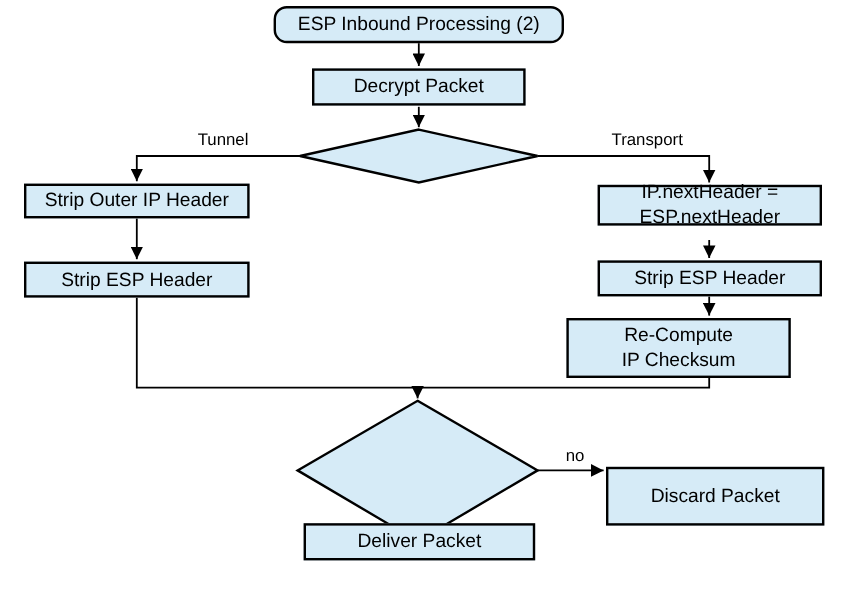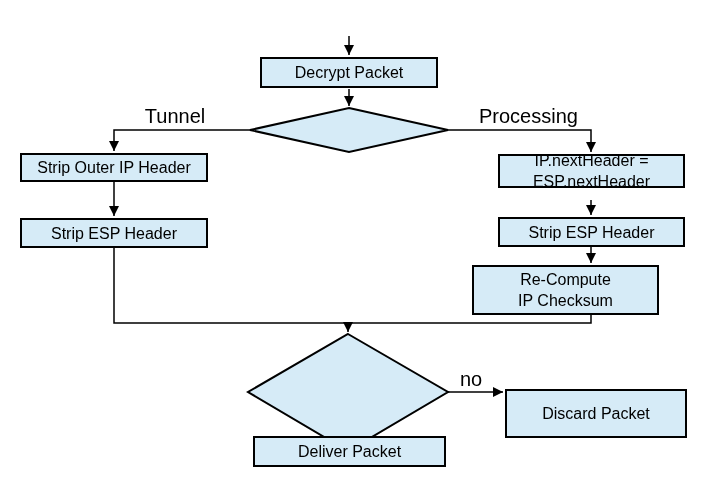--- a/index.html
+++ b/index.html
@@ -17,21 +17,21 @@
   .diamond{fill:var(--node-fill);stroke:var(--node-border);stroke-width:2;}
   .arrowhead{fill:var(--line-color);}
   .node{
     position:absolute;box-sizing:border-box;
     background:var(--node-fill);border:2px solid var(--node-border);
     display:flex;flex-direction:column;align-items:center;justify-content:center;
     text-align:center;font-size:16px;line-height:21px;white-space:nowrap;
   }
   .node.rounded{border-radius:11px;}
   .olabel{
-    position:absolute;font-size:20px;line-height:19px;text-align:center;
+    position:absolute;font-size:14px;line-height:19px;text-align:right;
     background:transparent;
   }
   .dlabel{
     position:absolute;font-size:16px;line-height:21px;text-align:center;
   }
   .dlabel span{display:block;}
   .node span{display:block;}
 </style>
 </head>
 <body>
@@ -55,28 +55,31 @@
     <path class="edge" d="M114,248 L114,323 L348,323"></path>
     <path class="edge" d="M591,315 L591,323 L348,323"></path>
     <path class="edge" d="M348,323 L348,332" marker-end="url(#arrow)"></path>
     <path class="edge" d="M448,392 L503,392" marker-end="url(#arrow)"></path>
     <path class="edge" d="M348,451 L348,462" marker-end="url(#arrow)"></path>
 
     <polygon class="diamond" points="349,108 448,130 349,152 250,130"></polygon>
     <polygon class="diamond" points="348,334 448,392 348,451 248,392"></polygon>
   </svg>
 
+  <div class="node rounded" style="left:228px;top:5px;width:242px;height:31px;">
+    <span>ESP Inbound Processing (2)</span>
+  </div>
 
   <div class="node" style="left:260px;top:57px;width:178px;height:31px;">
     <span>Decrypt Packet</span>
   </div>
 
 
   <div class="olabel" style="left:143px;top:107px;width:64px;">Tunnel</div>
-  <div class="olabel" style="left:479px;top:107px;width:90px;">Processing</div>
+  <div class="olabel" style="left:479px;top:107px;width:90px;">Transport</div>
 
   <div class="node" style="left:20px;top:153px;width:188px;height:29px;">
     <span>Strip Outer IP Header</span>
   </div>
 
   <div class="node" style="left:20px;top:218px;width:188px;height:30px;">
     <span>Strip ESP Header</span>
   </div>
 
   <div class="node" style="left:498px;top:154px;width:187px;height:34px;">

